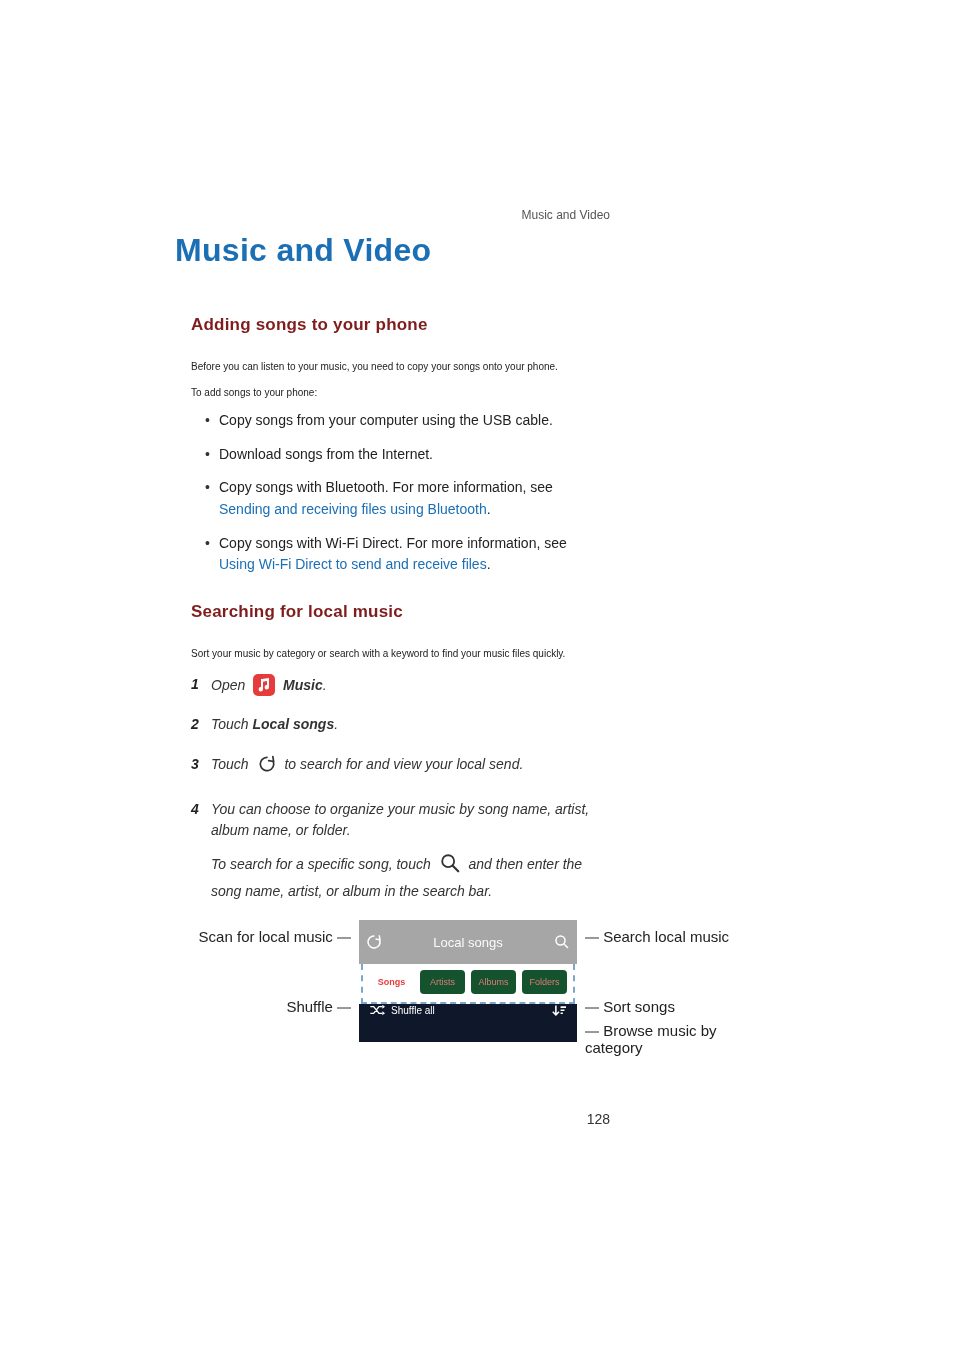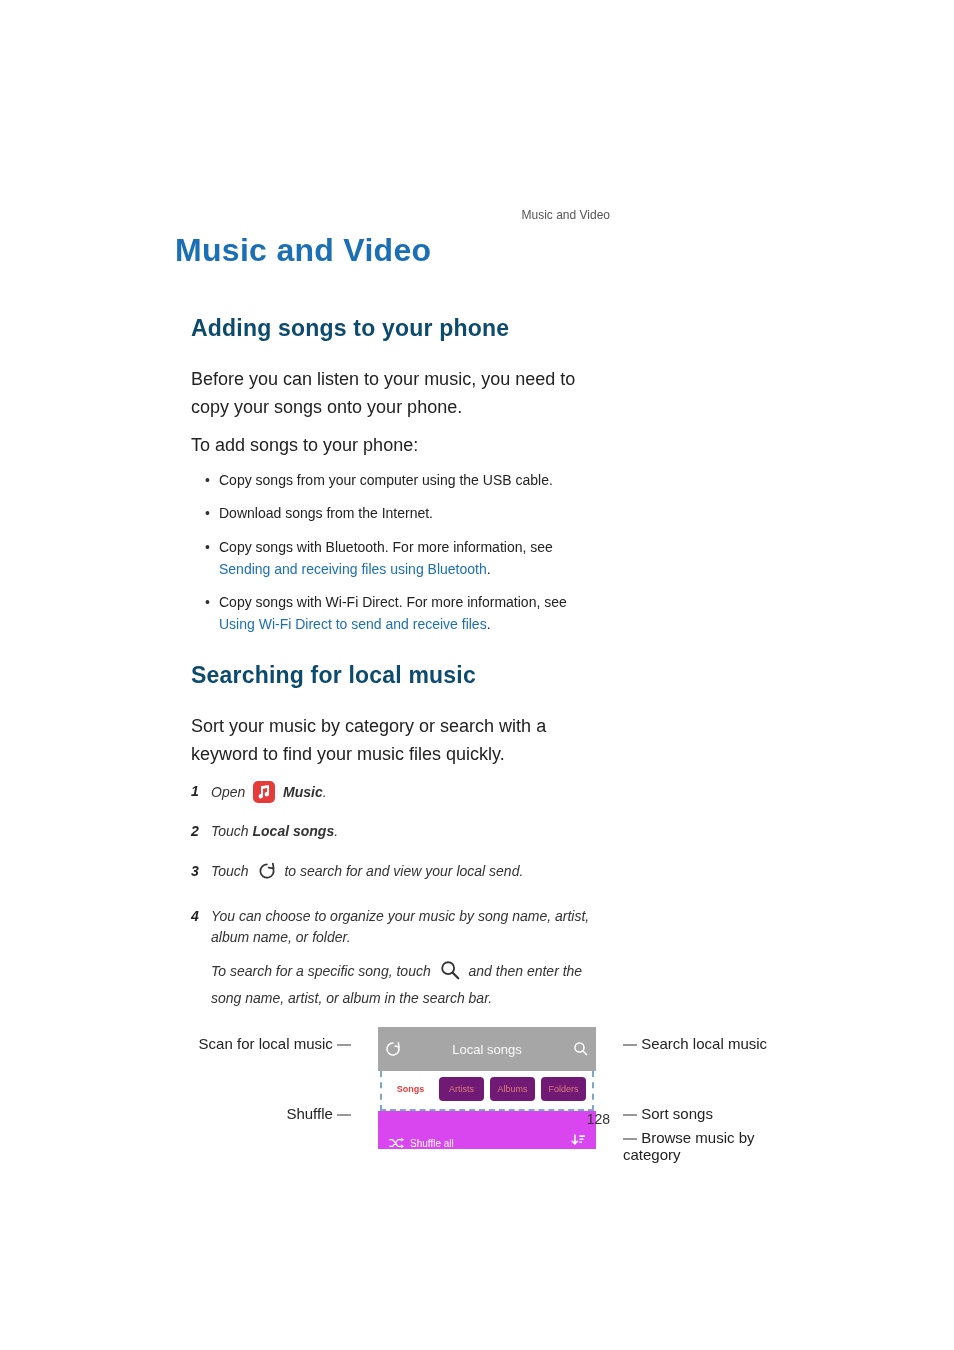--- a/index.html
+++ b/index.html
@@ -25,33 +25,33 @@
     color: #555;
   }
   h1.chapter {
     color: #1b6fb5;
     font-size: 32px;
     font-weight: 700;
     margin: 24px 0 46px 0;
     letter-spacing: 0.3px;
   }
   h2.section {
-    color: #0c4a6e;
-    font-size: 23px;
+    color: #7f1d1d;
+    font-size: 17px;
     font-weight: 700;
     margin: 0 0 24px 0;
     padding-left: 16px;
     letter-spacing: 0.2px;
   }
   .body {
     padding-left: 16px;
     padding-right: 6px;
   }
   p.para {
-    font-size: 18px;
+    font-size: 10px;
     line-height: 1.55;
     margin: 0 0 10px 0;
     color: #222;
   }
   ul.bullets {
     list-style: none;
     margin: 8px 0 26px 0;
     padding: 0 0 0 14px;
   }
   ul.bullets li {
@@ -108,21 +108,21 @@
 
   
   .figwrap {
     margin-top: 12px;
     padding-left: 16px;
   }
   .figure {
     display: grid;
     grid-template-columns: 160px 218px 1fr;
     align-items: start;
-    column-gap: 27px;
+    column-gap: 8px;
     font-family: Arial, sans-serif;
   }
   .phonebox {
     width: 218px;
     background: #fff;
   }
   .phone-topbar {
     height: 44px;
     background: #a6a6a6;
     display: flex;
@@ -142,32 +142,32 @@
     border: 2px dashed rgba(70,130,180,0.7);
     border-top: none;
     border-left-width: 2px;
     position: relative;
     margin: 0 2px;
   }
   .tabsrow .tab {
     flex:1;
     height: 24px;
     border-radius: 4px;
-    background: #701a75;
+    background: #14532d;
     color: #e07a7a;
     font-size: 9px;
     display:flex; align-items:center; justify-content:center;
     filter: blur(0.7px);
   }
   .tabsrow .tab.active { color: #E63B3B; background:#fff;font-weight:bold;}
   .shufflerow {
     height: 38px;
-    background: #d946ef;
+    background: #0f172a;
     display:flex;
-    align-items:flex-end;
+    align-items:flex-start;
     color:#fff;
     font-size: 10px;
     padding: 0 10px;
   }
   .shufflerow .sh-left { display:flex; align-items:center; gap:6px; filter:blur(0.6px);}
   .shufflerow .sh-right { margin-left:auto; }
 
   .labelcol-left { text-align: right; font-size: 15px; color:#222; }
   .labelcol-right { font-size: 15px; color:#222; }
   .lbl { white-space: nowrap; height: 18px; }

